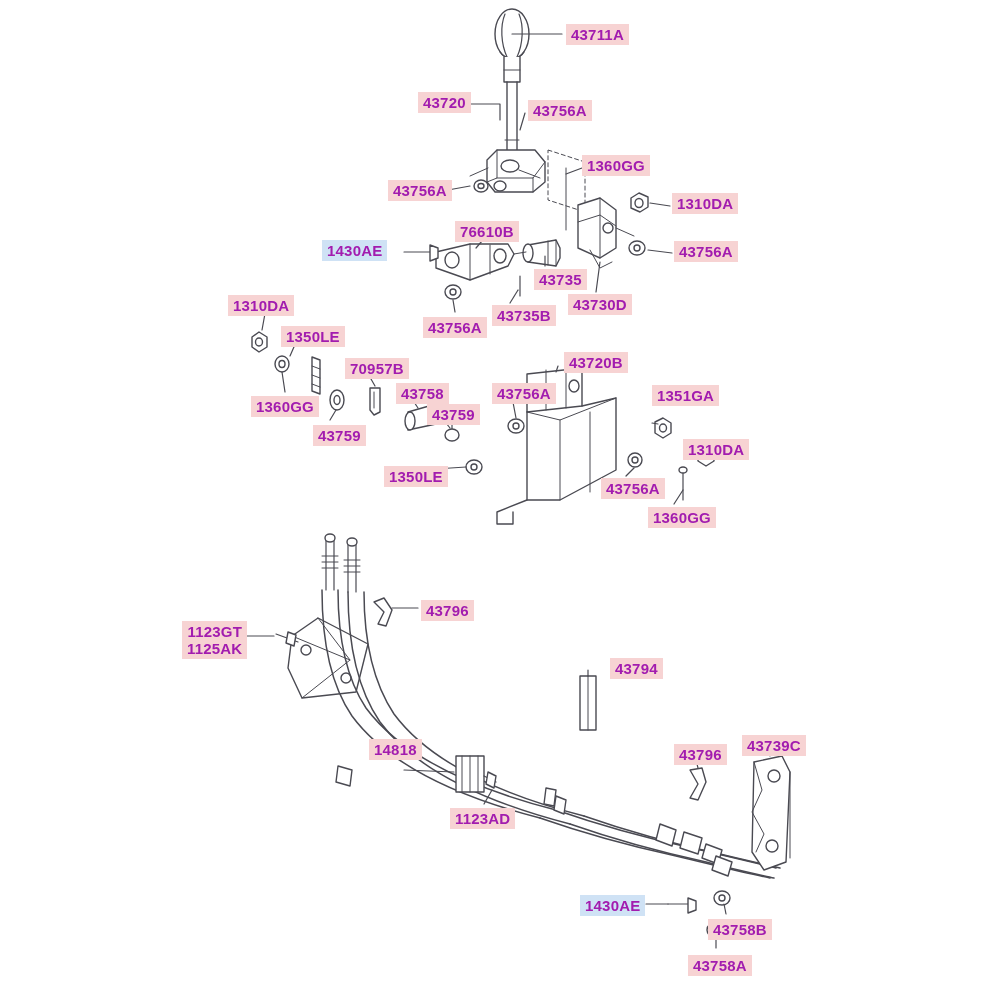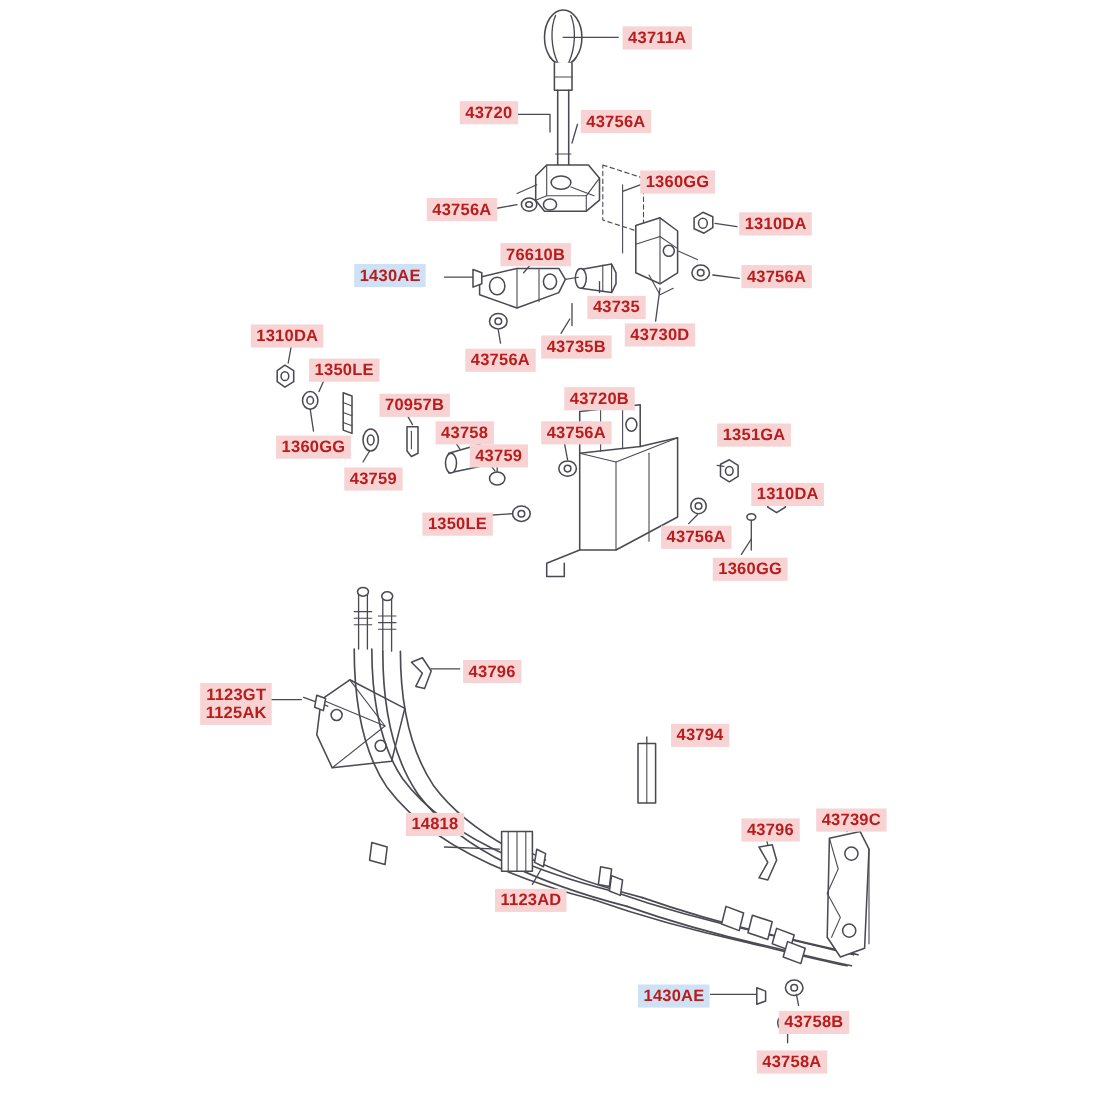--- a/index.html
+++ b/index.html
@@ -19,21 +19,21 @@
     position: absolute;
     left: 0; top: 0;
     width: 1000px;
     height: 1000px;
   }
   .label {
     position: absolute;
     font-family: "Liberation Sans", sans-serif;
     font-size: 15px;
     font-weight: bold;
-    color: #b91c1c;
+    color: #a21caf;
     line-height: 17px;
     padding: 2px 5px;
     white-space: pre;
     text-align: center;
     letter-spacing: 0.2px;
   }
   .label.pink { background: #f7d3d3; }
   .label.blue { background: #cfe2f5; }
 </style>
 </head>
@@ -315,21 +315,21 @@
   <div class="label pink" style="left:455px; top:221px;">76610B</div>
   <div class="label blue" style="left:322px; top:240px;">1430AE</div>
   <div class="label pink" style="left:674px; top:241px;">43756A</div>
   <div class="label pink" style="left:534px; top:269px;">43735</div>
   <div class="label pink" style="left:568px; top:294px;">43730D</div>
   <div class="label pink" style="left:228px; top:295px;">1310DA</div>
   <div class="label pink" style="left:492px; top:305px;">43735B</div>
   <div class="label pink" style="left:423px; top:317px;">43756A</div>
   <div class="label pink" style="left:281px; top:326px;">1350LE</div>
   <div class="label pink" style="left:345px; top:358px;">70957B</div>
-  <div class="label pink" style="left:513px; top:352px;">43720B</div>
+  <div class="label pink" style="left:564px; top:352px;">43720B</div>
   <div class="label pink" style="left:396px; top:383px;">43758</div>
   <div class="label pink" style="left:492px; top:383px;">43756A</div>
   <div class="label pink" style="left:251px; top:396px;">1360GG</div>
   <div class="label pink" style="left:427px; top:404px;">43759</div>
   <div class="label pink" style="left:632px; top:385px;margin-left:20px;">1351GA</div>
   <div class="label pink" style="left:313px; top:425px;">43759</div>
   <div class="label pink" style="left:683px; top:439px;">1310DA</div>
   <div class="label pink" style="left:384px; top:466px;">1350LE</div>
   <div class="label pink" style="left:601px; top:478px;">43756A</div>
   <div class="label pink" style="left:648px; top:507px;">1360GG</div>

